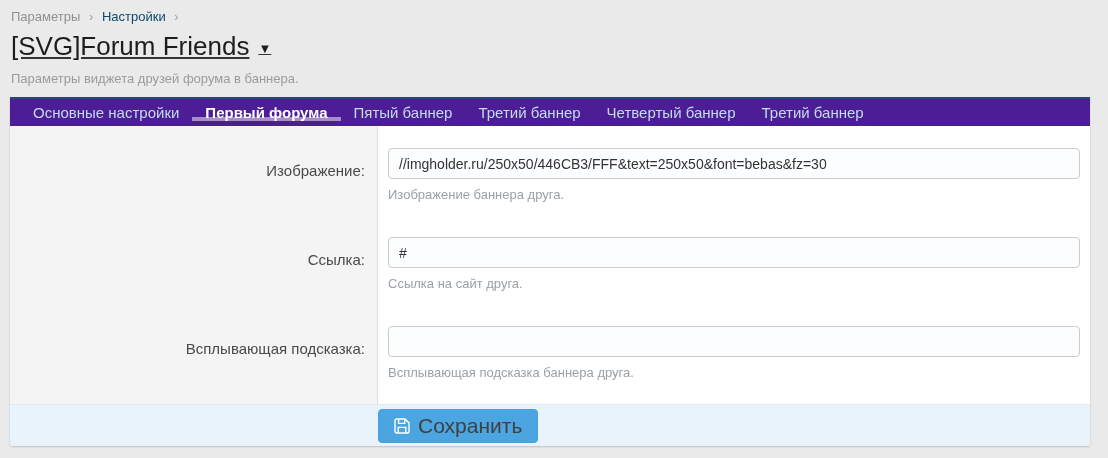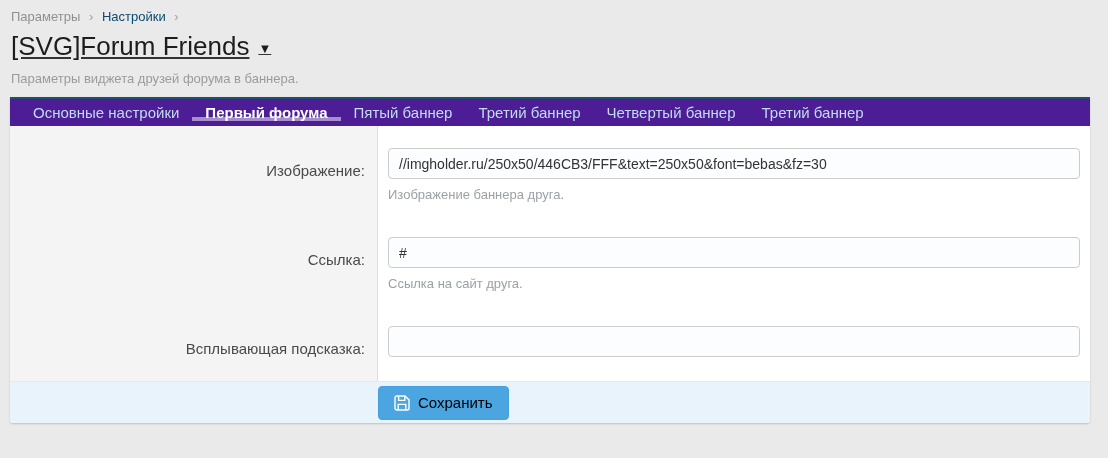--- a/index.html
+++ b/index.html
@@ -103,22 +103,22 @@
   }
   .save-button {
     display:inline-flex;
     align-items:center;
     gap:8px;
     height:34px;
     padding:0 15px;
     background:#4aa5e0;
     border:1px solid #45a0dc;
     border-radius:4px;
-    color:#000000;
-    font-size:15px;
+    color:#404040;
+    font-size:21px;
     font-family:"Liberation Sans", sans-serif;
     cursor:pointer;
   }
   .save-button svg { display:block; }
 </style>
 </head>
 <body>
 
 <div class="page-header">
   <div class="breadcrumb">
@@ -162,20 +162,21 @@
       <div class="cell-field">
         <input type="text" class="text-input" value="#" style="">
         <div class="help-text">Ссылка на сайт друга.</div>
       </div>
     </div>
 
     <div class="form-row last">
       <div class="cell-label">Всплывающая подсказка:</div>
       <div class="cell-field">
         <input type="text" class="text-input" value="" style="">
+        <div class="help-text">Всплывающая подсказка баннера друга.</div>
       </div>
     </div>
 
   </div>
 
   <div class="panel-footer">
     <button class="save-button">
       <span>
         <svg width="16" height="16" viewBox="0 0 16 16" fill="none">
           <path d="M2.8 1h8.2L15 4.9V13.2c0 1-.8 1.8-1.8 1.8H2.8c-1 0-1.8-.8-1.8-1.8V2.8C1 1.8 1.8 1 2.8 1z" stroke="#ffffff" stroke-width="1.4"></path>

